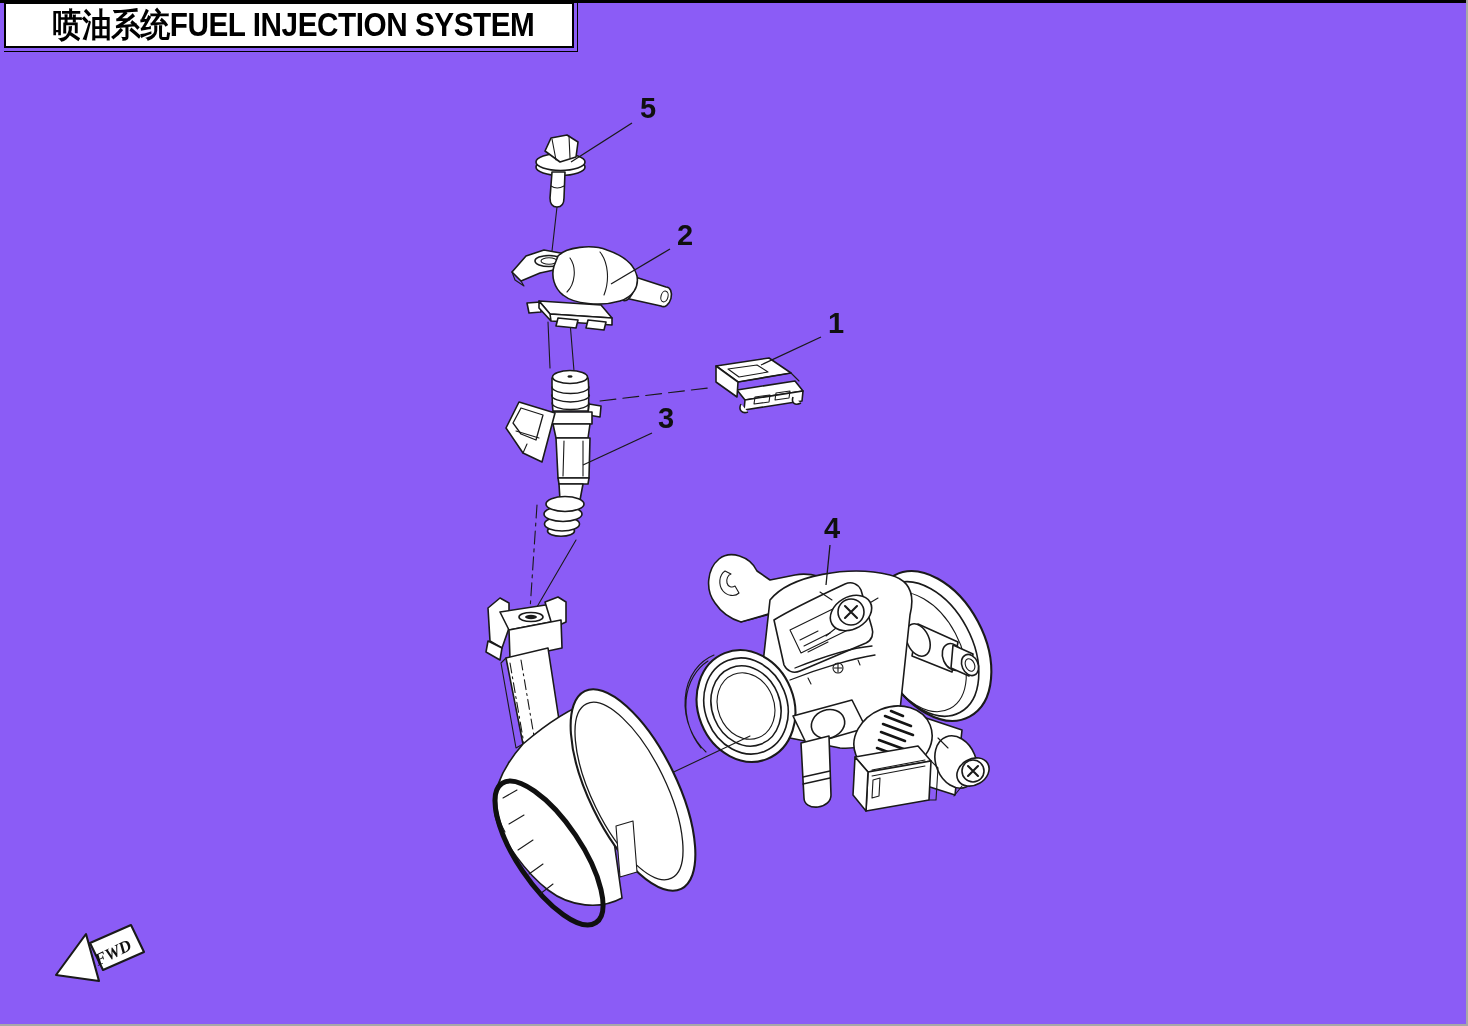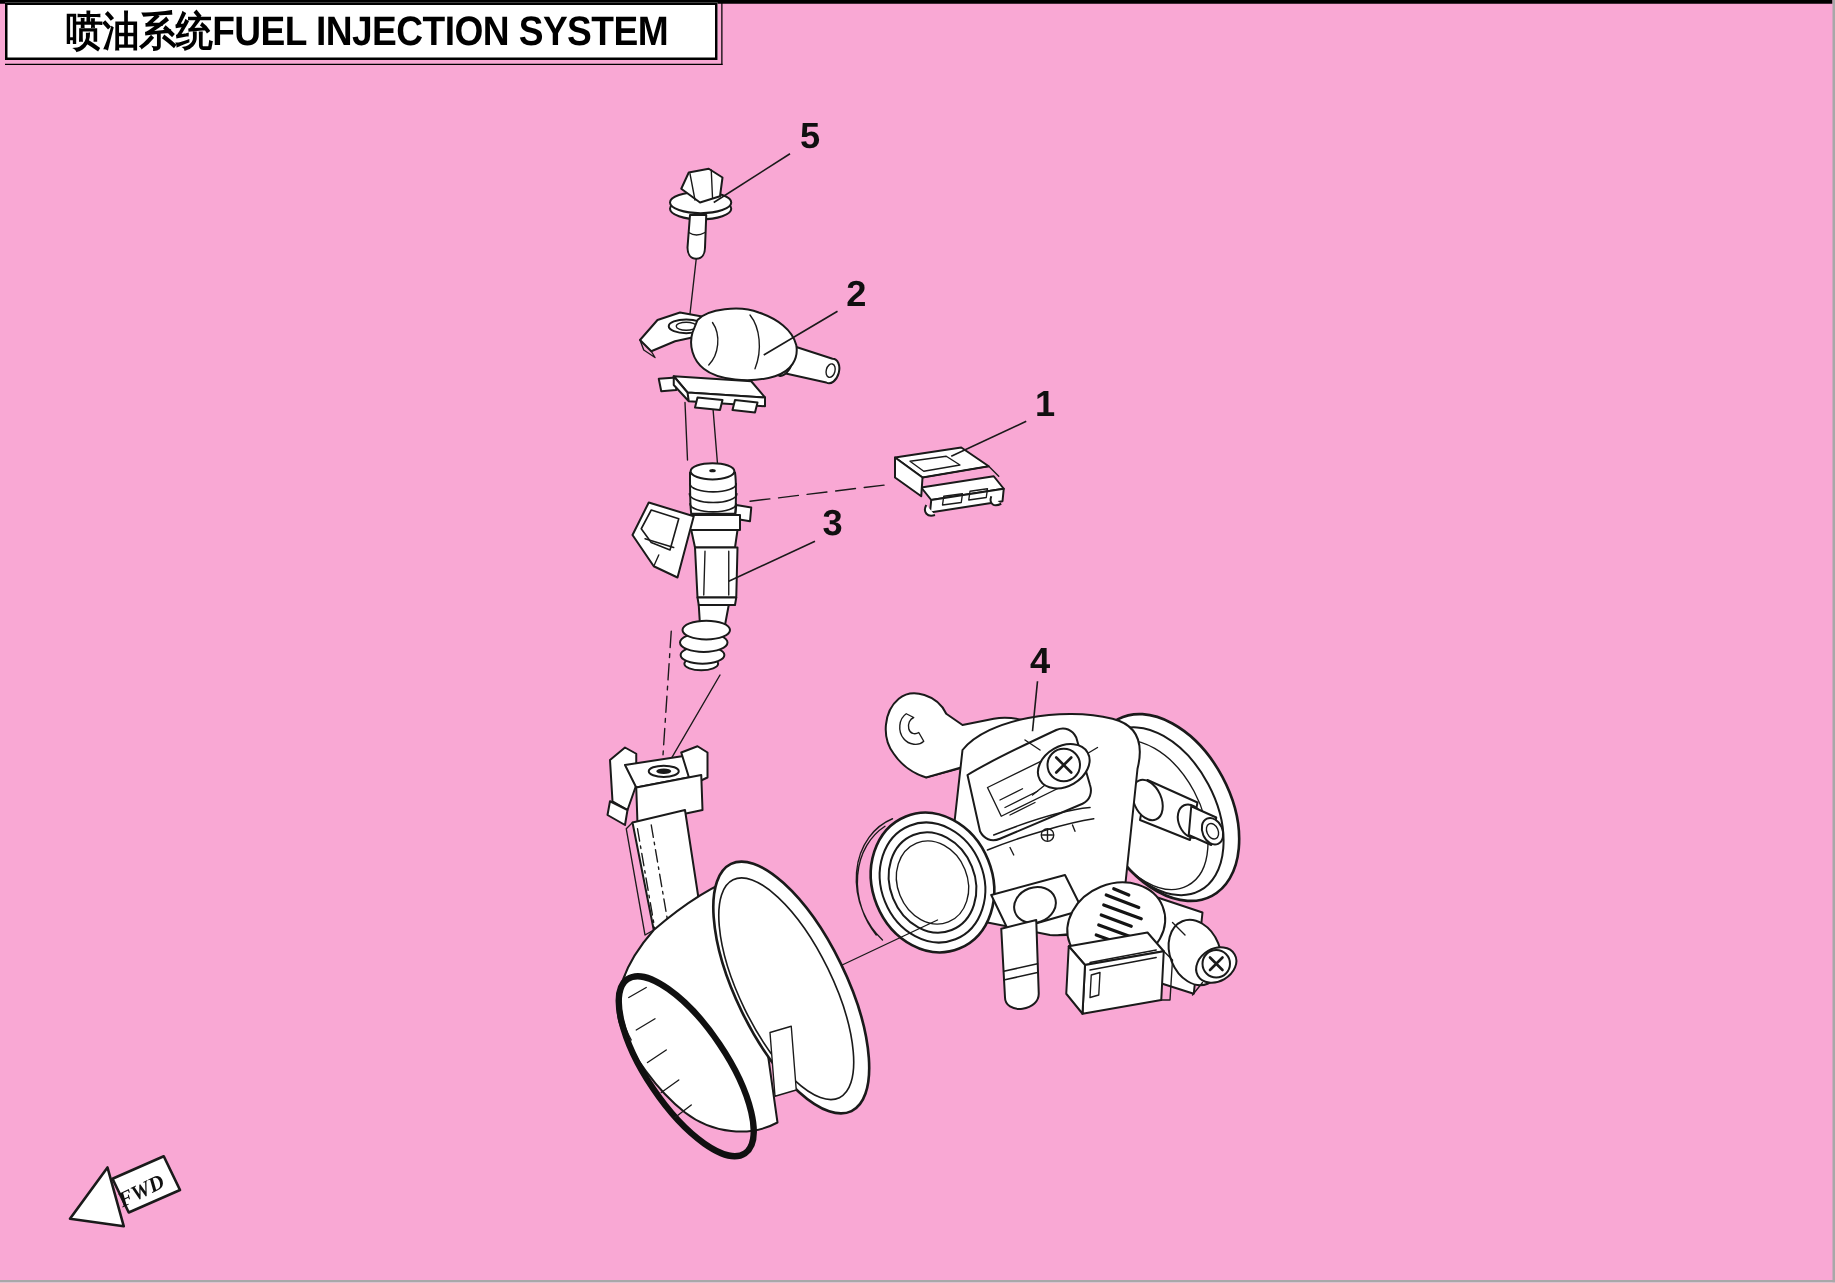--- a/index.html
+++ b/index.html
@@ -1,20 +1,20 @@
 <!DOCTYPE html>
 <html><head>
 <meta charset="utf-8">
 <style>
   html,body{margin:0;padding:0;background:#e8e8e8;}
   .page{
     position:relative;
     width:1468px;height:1026px;
     margin:0 auto;
-    background:#f9a8d4;
+    background:#8b5cf6;
     box-sizing:border-box;
     border-right:2px solid #a8a8a8;
     border-bottom:2px solid #a8a8a8;
     overflow:hidden;
     font-family:"Liberation Sans", sans-serif;
   }
   .top-rule{
     position:absolute;top:0;left:0;width:100%;height:3px;background:#000;
   }
   .title-wrap{

